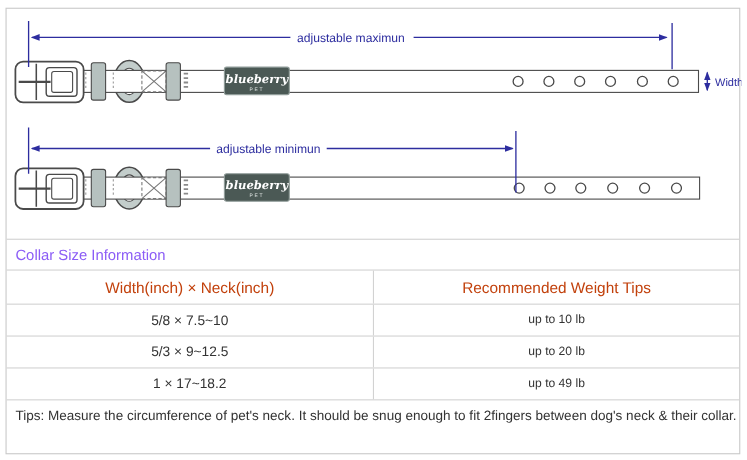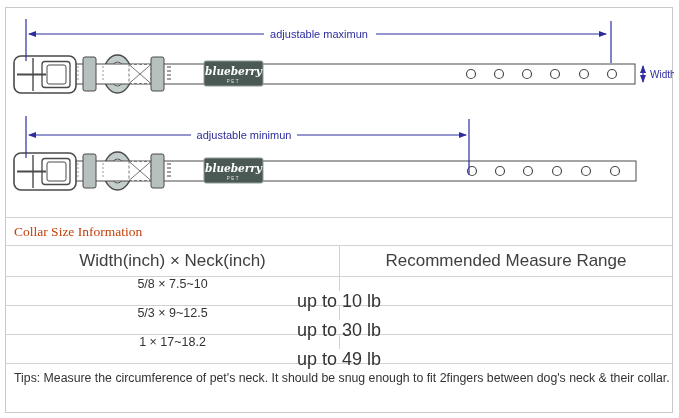--- a/index.html
+++ b/index.html
@@ -4,28 +4,28 @@
 <style>
   html,body{margin:0;padding:0;background:#fff;}
   .page{position:relative;width:679px;height:418px;background:#fff;
         font-family:"Liberation Sans",sans-serif;color:#333;overflow:hidden;}
   .frame{position:absolute;left:5px;top:7px;width:668px;height:406px;
          border:1px solid #c9c9c9;box-sizing:border-box;background:#fff;}
   .diagram{position:relative;width:100%;height:209px;}
   .diagram svg{display:block;}
   
   .t-title{height:27px;border-top:1px solid #d2d2d2;display:flex;align-items:center;
-           padding-left:8px;font-size:13.5px;color:#c2410c;font-family:Liberation Serif, serif;}
+           padding-left:8px;font-size:13.5px;color:#8b5cf6;}
   .t-head,.t-row{display:flex;border-top:1px solid #d2d2d2;}
   .t-head{height:30px;}
-  .t-row{height:28px;flex-direction:column;}
+  .t-row{height:28px;}
   .cell-l{width:333px;border-right:1px solid #d2d2d2;display:flex;align-items:center;
           justify-content:center;font-size:12.5px;}
-  .cell-r{flex:1;display:flex;align-items:center;justify-content:center;font-size:18px;}
-  .t-head .cell-l,.t-head .cell-r{font-size:17px;color:#404040;}
+  .cell-r{flex:1;display:flex;align-items:center;justify-content:center;font-size:11px;}
+  .t-head .cell-l,.t-head .cell-r{font-size:14px;color:#c2410c;}
   .t-tips{height:28px;border-top:1px solid #d2d2d2;display:flex;align-items:center;
           padding-left:8px;font-size:12.3px;color:#333;}
   .logo-brand{font-family:"DejaVu Serif",serif;font-style:italic;font-weight:bold;}
 </style>
 </head>
 <body>
 
 <div class="page">
   <div class="frame">
 
@@ -147,30 +147,30 @@
           <line x1="463" y1="111" x2="463" y2="167"></line>
         </g>
         <text x="238" y="131" text-anchor="middle" font-size="11" fill="#2d2d9f">adjustable minimun</text>
       </svg>
     </div>
 
     <div class="t-title">Collar Size Information</div>
 
     <div class="t-head">
       <div class="cell-l">Width(inch)  ×  Neck(inch)</div>
-      <div class="cell-r">Recommended Measure Range</div>
+      <div class="cell-r">Recommended Weight Tips</div>
     </div>
 
     <div class="t-row">
       <div class="cell-l">5/8 × 7.5~10</div>
       <div class="cell-r">up to 10 lb</div>
     </div>
     <div class="t-row">
       <div class="cell-l">5/3 × 9~12.5</div>
-      <div class="cell-r">up to 30 lb</div>
+      <div class="cell-r">up to 20 lb</div>
     </div>
     <div class="t-row">
       <div class="cell-l">1 × 17~18.2</div>
       <div class="cell-r">up to 49 lb</div>
     </div>
 
     <div class="t-tips">Tips: Measure the circumference of pet's neck. It should be snug enough to fit 2fingers between dog's neck &amp; their collar.</div>
 
   </div>
 </div>

